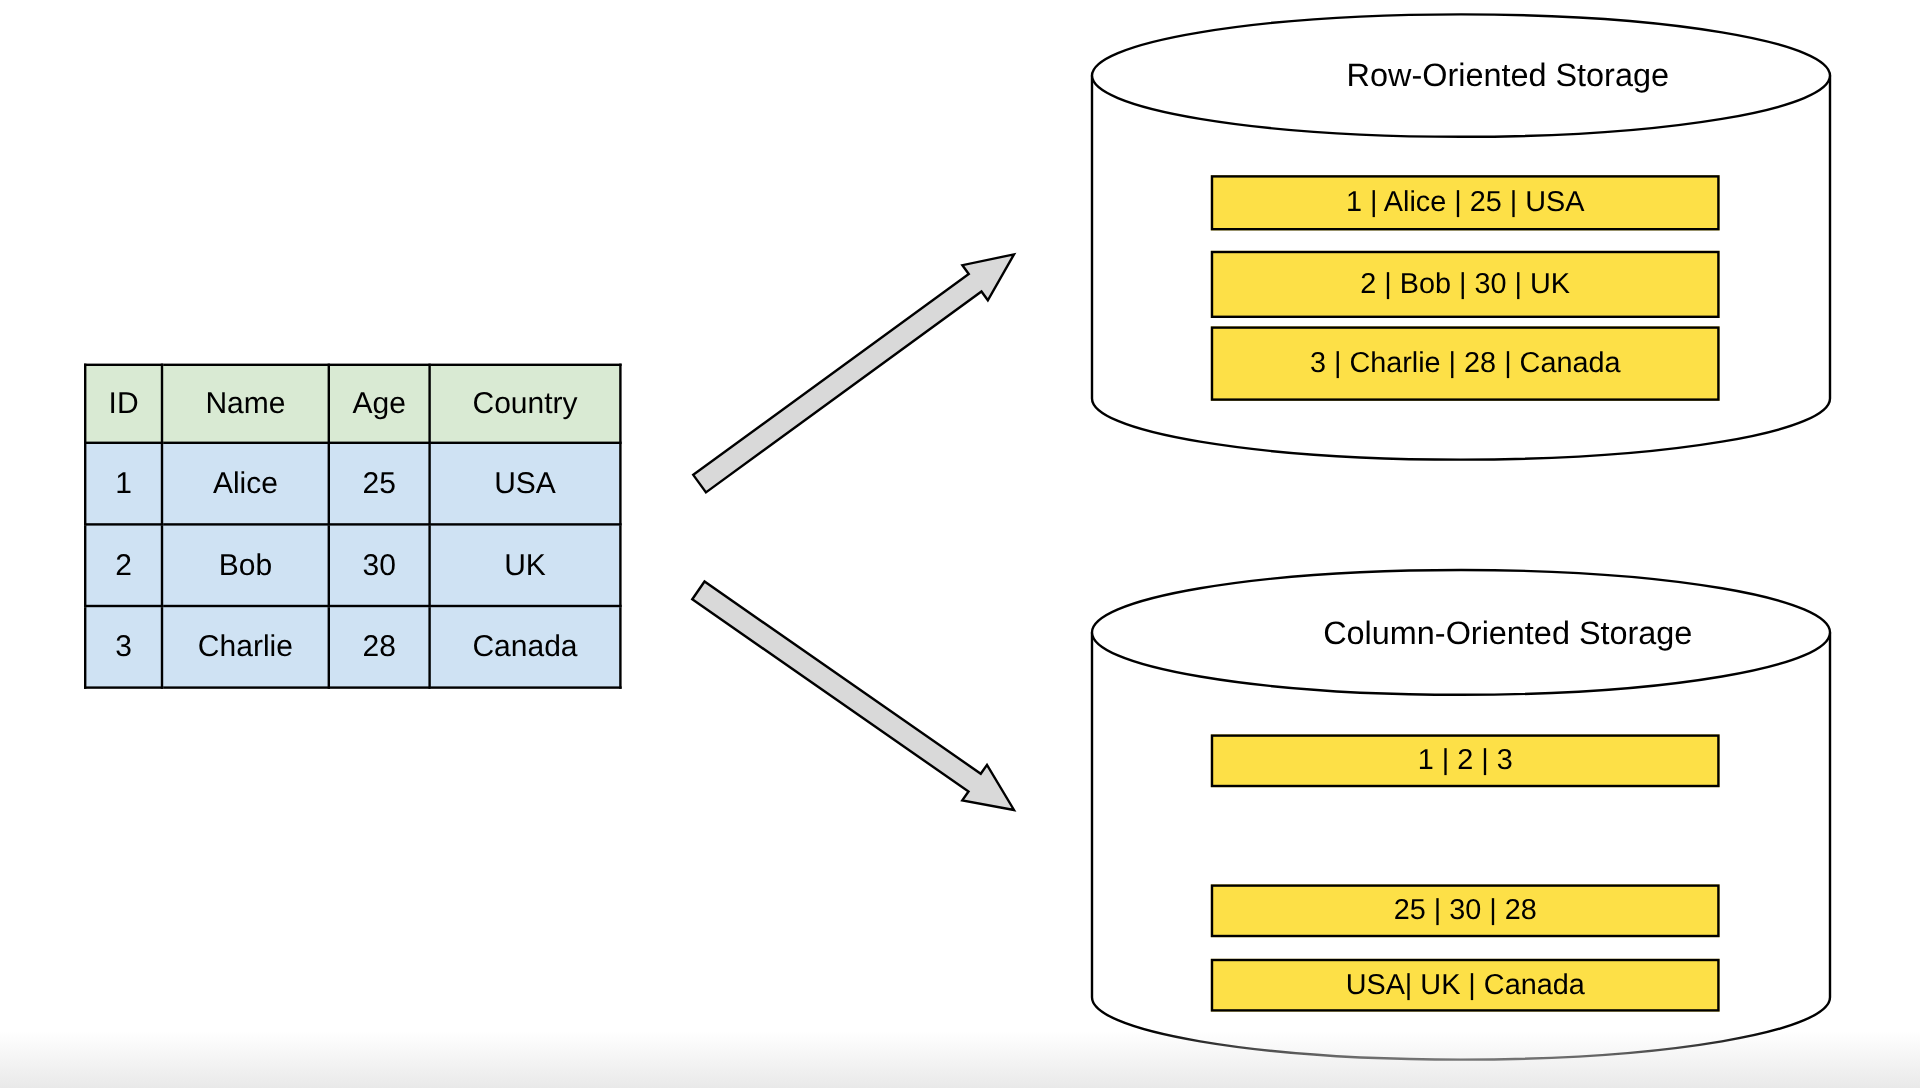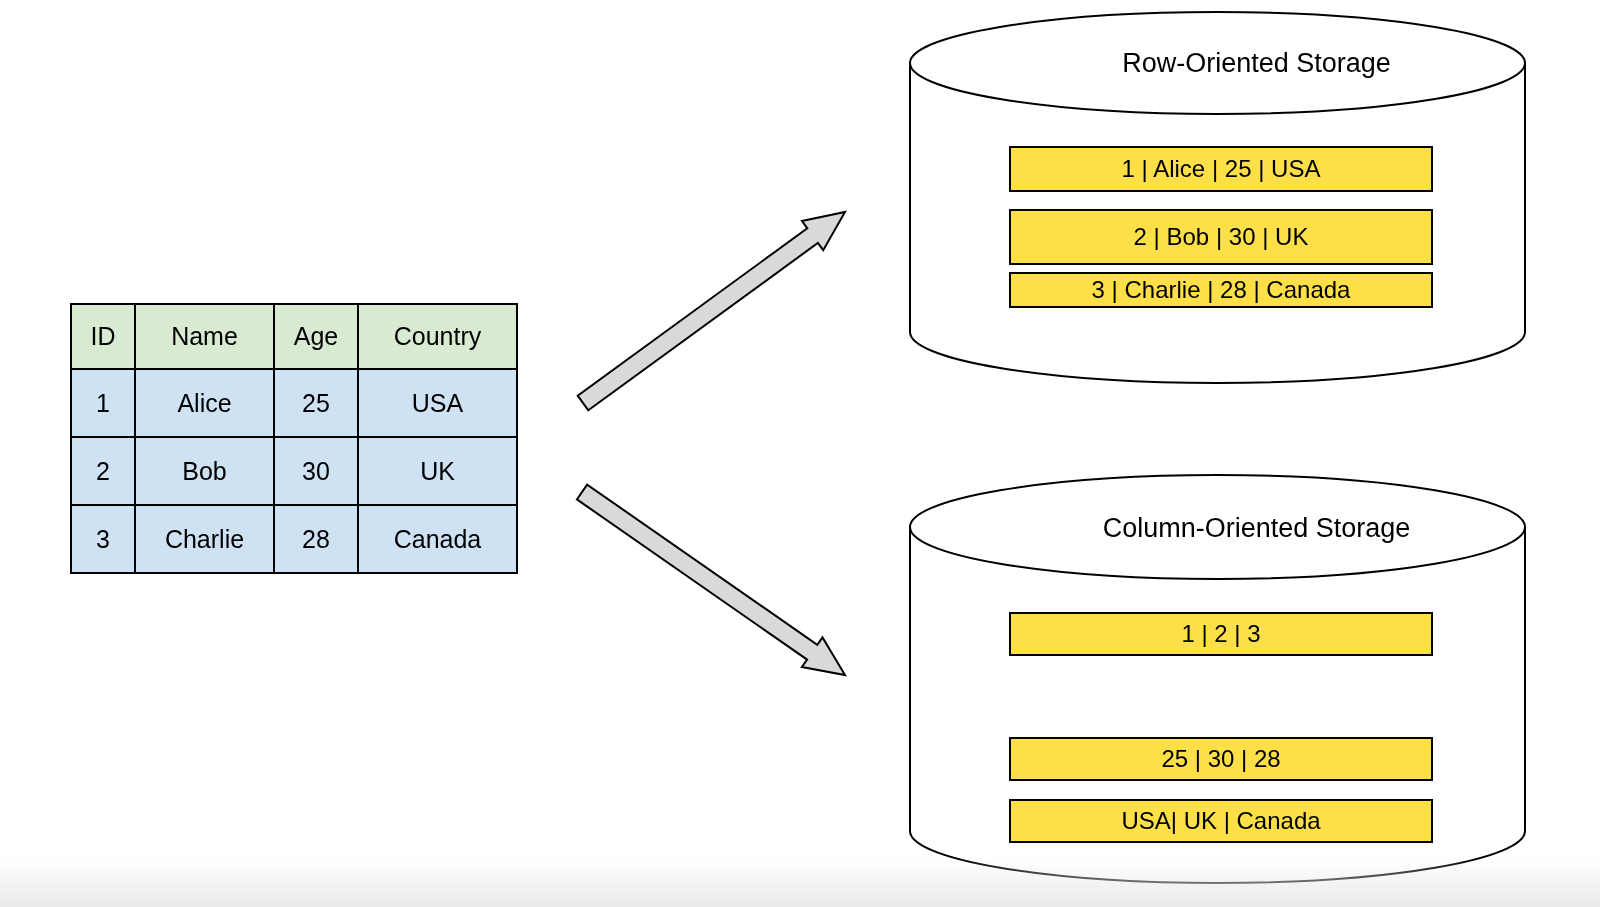--- a/index.html
+++ b/index.html
@@ -83,21 +83,21 @@
     background: #fde047;
     border: 2px solid #000000;
     box-sizing: border-box;
     display: flex;
     align-items: center;
     justify-content: center;
     font-size: 24px;
   }
   #row-rec-0 { top: 146px; height: 46px; }
   #row-rec-1 { top: 209px; height: 56px; }
-  #row-rec-2 { top: 272px; height: 36px; }
+  #row-rec-2 { top: 272px; height: 62px; }
   #col-rec-0 { top: 612px; }
   #col-rec-1 { top: 674px; }
   #col-rec-2 { top: 737px; }
   #col-rec-3 { top: 799px; }
 </style>
 </head>
 <body>
 
 <div id="canvas">
 

